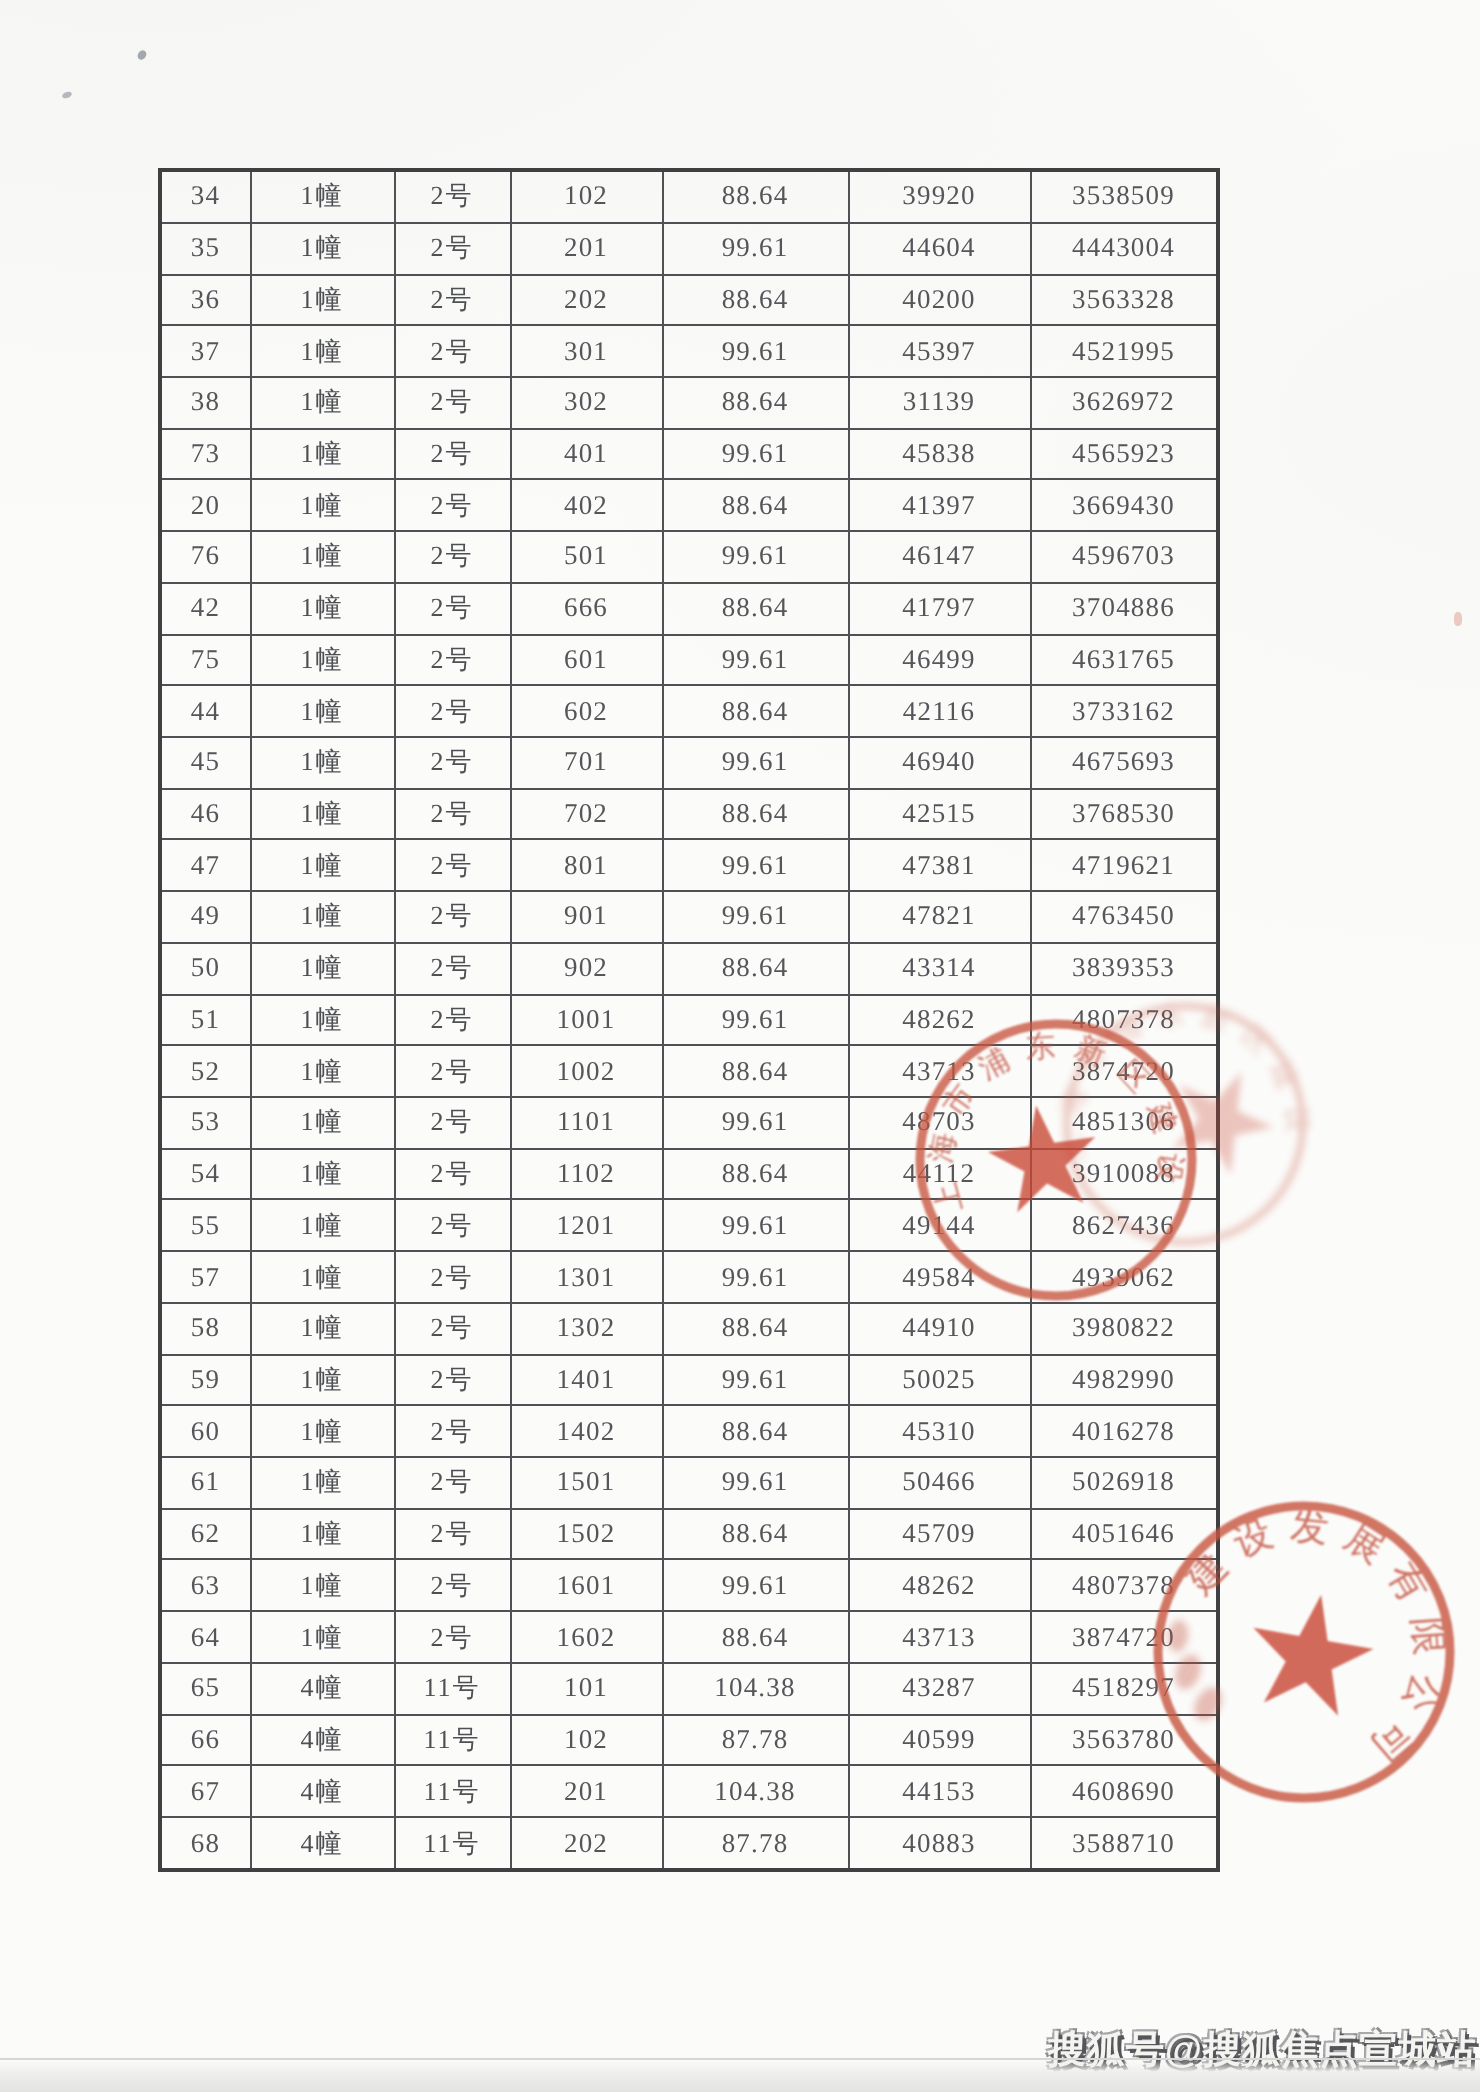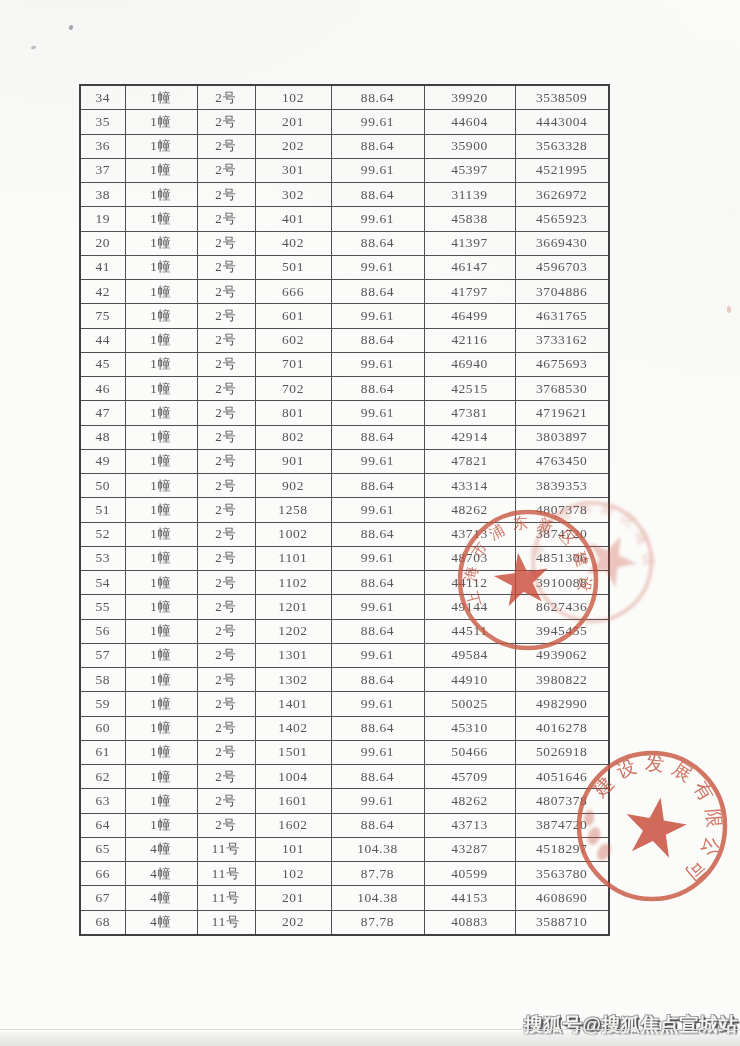--- a/index.html
+++ b/index.html
@@ -88,21 +88,21 @@
           <td>99.61</td>
           <td>44604</td>
           <td>4443004</td>
         </tr>
         <tr>
           <td>36</td>
           <td class="cjk">1幢</td>
           <td class="cjk">2号</td>
           <td>202</td>
           <td>88.64</td>
-          <td>35900</td>
+          <td>40200</td>
           <td>3563328</td>
         </tr>
         <tr>
           <td>37</td>
           <td class="cjk">1幢</td>
           <td class="cjk">2号</td>
           <td>301</td>
           <td>99.61</td>
           <td>45397</td>
           <td>4521995</td>
@@ -110,39 +110,39 @@
         <tr>
           <td>38</td>
           <td class="cjk">1幢</td>
           <td class="cjk">2号</td>
           <td>302</td>
           <td>88.64</td>
           <td>31139</td>
           <td>3626972</td>
         </tr>
         <tr>
-          <td>19</td>
+          <td>73</td>
           <td class="cjk">1幢</td>
           <td class="cjk">2号</td>
           <td>401</td>
           <td>99.61</td>
           <td>45838</td>
           <td>4565923</td>
         </tr>
         <tr>
           <td>20</td>
           <td class="cjk">1幢</td>
           <td class="cjk">2号</td>
           <td>402</td>
           <td>88.64</td>
           <td>41397</td>
           <td>3669430</td>
         </tr>
         <tr>
-          <td>41</td>
+          <td>76</td>
           <td class="cjk">1幢</td>
           <td class="cjk">2号</td>
           <td>501</td>
           <td>99.61</td>
           <td>46147</td>
           <td>4596703</td>
         </tr>
         <tr>
           <td>42</td>
           <td class="cjk">1幢</td>
@@ -191,29 +191,20 @@
         <tr>
           <td>47</td>
           <td class="cjk">1幢</td>
           <td class="cjk">2号</td>
           <td>801</td>
           <td>99.61</td>
           <td>47381</td>
           <td>4719621</td>
         </tr>
         <tr>
-          <td>48</td>
-          <td class="cjk">1幢</td>
-          <td class="cjk">2号</td>
-          <td>802</td>
-          <td>88.64</td>
-          <td>42914</td>
-          <td>3803897</td>
-        </tr>
-        <tr>
           <td>49</td>
           <td class="cjk">1幢</td>
           <td class="cjk">2号</td>
           <td>901</td>
           <td>99.61</td>
           <td>47821</td>
           <td>4763450</td>
         </tr>
         <tr>
           <td>50</td>
@@ -221,21 +212,21 @@
           <td class="cjk">2号</td>
           <td>902</td>
           <td>88.64</td>
           <td>43314</td>
           <td>3839353</td>
         </tr>
         <tr>
           <td>51</td>
           <td class="cjk">1幢</td>
           <td class="cjk">2号</td>
-          <td>1258</td>
+          <td>1001</td>
           <td>99.61</td>
           <td>48262</td>
           <td>4807378</td>
         </tr>
         <tr>
           <td>52</td>
           <td class="cjk">1幢</td>
           <td class="cjk">2号</td>
           <td>1002</td>
           <td>88.64</td>
@@ -263,29 +254,20 @@
         <tr>
           <td>55</td>
           <td class="cjk">1幢</td>
           <td class="cjk">2号</td>
           <td>1201</td>
           <td>99.61</td>
           <td>49144</td>
           <td>8627436</td>
         </tr>
         <tr>
-          <td>56</td>
-          <td class="cjk">1幢</td>
-          <td class="cjk">2号</td>
-          <td>1202</td>
-          <td>88.64</td>
-          <td>44511</td>
-          <td>3945455</td>
-        </tr>
-        <tr>
           <td>57</td>
           <td class="cjk">1幢</td>
           <td class="cjk">2号</td>
           <td>1301</td>
           <td>99.61</td>
           <td>49584</td>
           <td>4939062</td>
         </tr>
         <tr>
           <td>58</td>
@@ -320,21 +302,21 @@
           <td class="cjk">2号</td>
           <td>1501</td>
           <td>99.61</td>
           <td>50466</td>
           <td>5026918</td>
         </tr>
         <tr>
           <td>62</td>
           <td class="cjk">1幢</td>
           <td class="cjk">2号</td>
-          <td>1004</td>
+          <td>1502</td>
           <td>88.64</td>
           <td>45709</td>
           <td>4051646</td>
         </tr>
         <tr>
           <td>63</td>
           <td class="cjk">1幢</td>
           <td class="cjk">2号</td>
           <td>1601</td>
           <td>99.61</td>

